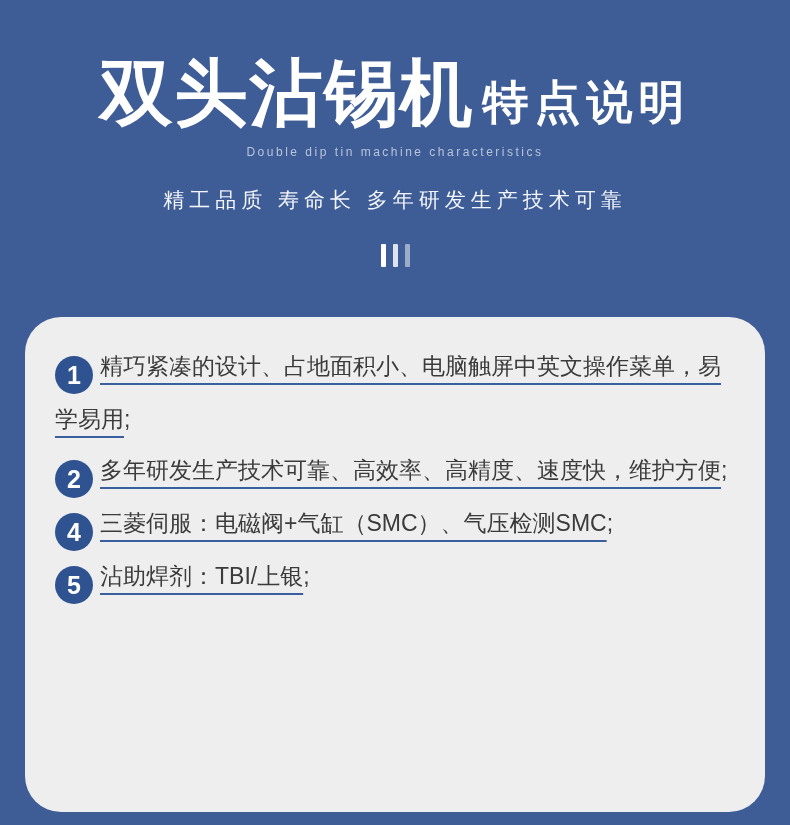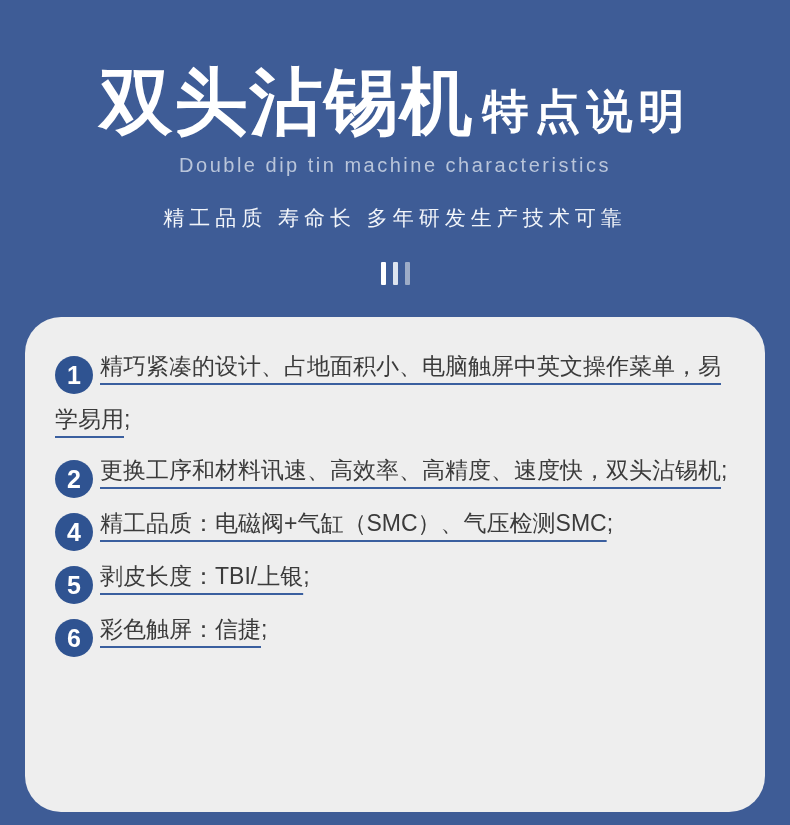--- a/index.html
+++ b/index.html
@@ -7,37 +7,37 @@
   body {
     font-family: "Liberation Sans", "DejaVu Sans", sans-serif;
     background: #3e5c96;
     position: relative;
     overflow: hidden;
   }
   .page { position: absolute; inset: 0; background: #3e5c96; }
 
   
   header { text-align: center; padding-top: 56px; color: #ffffff; }
-  .title { line-height: 1; white-space: nowrap; margin-top: 9px; }
+  .title { line-height: 1; white-space: nowrap; }
   .t-main {
     font-size: 73px;
     font-weight: 900;
     letter-spacing: 2px;
     color: #ffffff;
   }
   .t-sub {
     font-size: 46px;
     font-weight: 800;
     letter-spacing: 6px;
     margin-left: 8px;
     color: #ffffff;
   }
   .subtitle-en {
     margin-top: 16px;
-    font-size: 20px;
+    font-size: 12px;
     letter-spacing: 2.5px;
     color: #b9c5da;
     font-weight: 400;
   }
   .tagline {
     margin-top: 27px;
     font-size: 21px;
     letter-spacing: 5px;
     font-weight: 300;
     color: #f2f5fa;
@@ -112,25 +112,24 @@
       <span class="bar b1"></span>
       <span class="bar b2"></span>
       <span class="bar b3"></span>
     </div>
   </header>
 
   <section class="card">
     <ol class="features" id="feature-list">
   <li class="feature"><span class="badge">1</span><span class="ftext"><span class="u">精巧紧凑的设计、占地面积小、电脑触屏中英文操作菜单，易学易用</span><span class="tail">;</span></span></li>
 
-  <li class="feature"><span class="badge">2</span><span class="ftext"><span class="u">更换工序和材料讯速、高效率、高精度、速度快，双头沾锡机</span><span class="tail">;</span></span></li>
+  <li class="feature"><span class="badge">2</span><span class="ftext"><span class="u">多年研发生产技术可靠、高效率、高精度、速度快，维护方便</span><span class="tail">;</span></span></li>
 
 
-  <li class="feature"><span class="badge">4</span><span class="ftext"><span class="u">精工品质：电磁阀+气缸（SMC）、气压检测SMC</span><span class="tail">;</span></span></li>
+  <li class="feature"><span class="badge">4</span><span class="ftext"><span class="u">三菱伺服：电磁阀+气缸（SMC）、气压检测SMC</span><span class="tail">;</span></span></li>
 
-  <li class="feature"><span class="badge">5</span><span class="ftext"><span class="u">剥皮长度：TBI/上银</span><span class="tail">;</span></span></li>
+  <li class="feature"><span class="badge">5</span><span class="ftext"><span class="u">沾助焊剂：TBI/上银</span><span class="tail">;</span></span></li>
 
-  <li class="feature"><span class="badge">6</span><span class="ftext"><span class="u">彩色触屏：信捷</span><span class="tail">;</span></span></li>
 
 </ol>
   </section>
 
 </div>
 
 </body></html>

